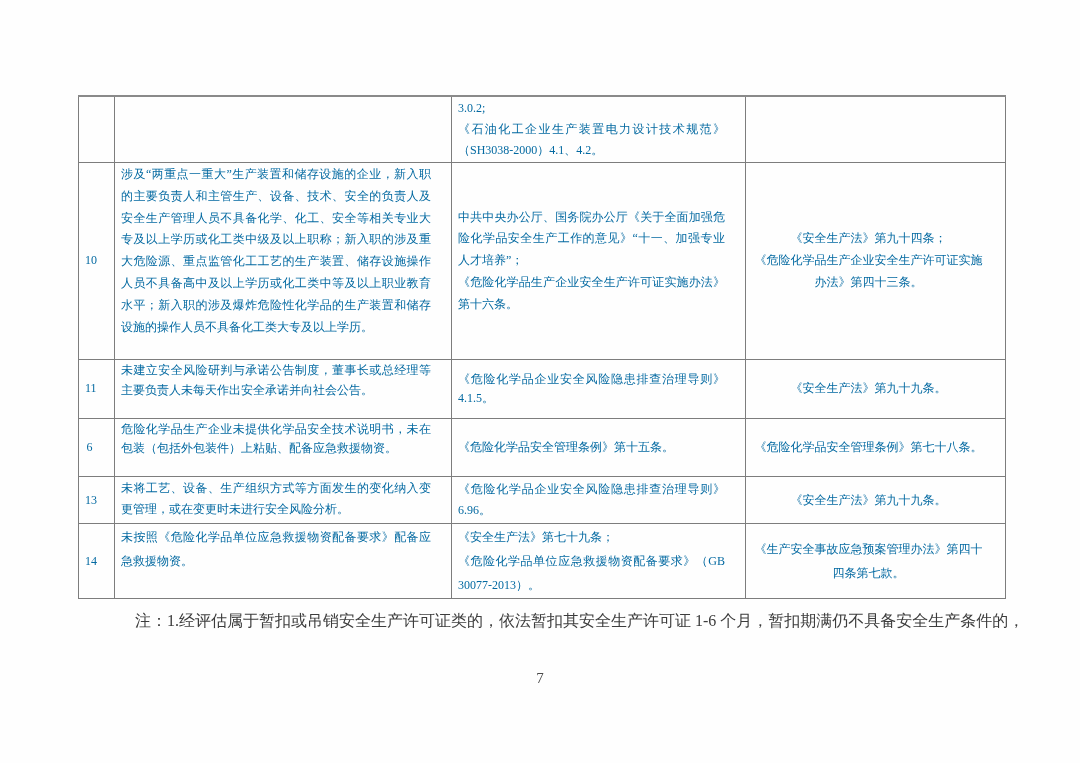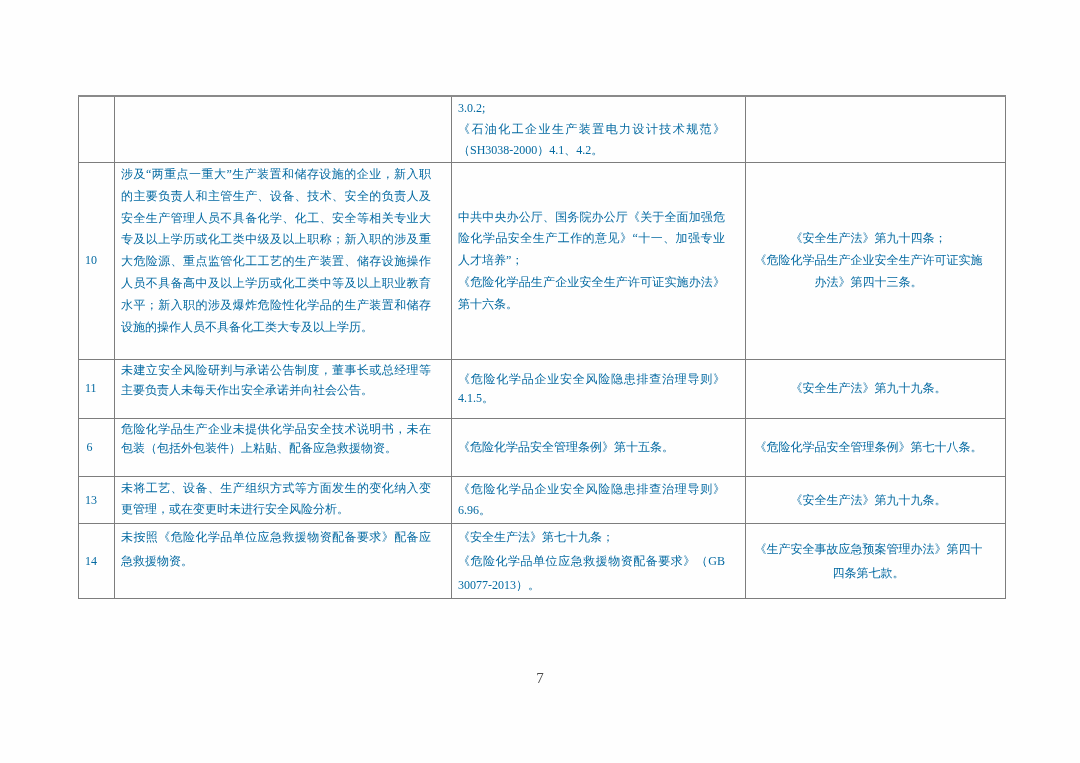--- a/index.html
+++ b/index.html
@@ -131,17 +131,18 @@
         <td class="c-num">14</td>
         <td class="c-violation">未按照《危险化学品单位应急救援物资配备要求》配备应急救援物资。</td>
         <td class="c-basis">《安全生产法》第七十九条；
 《危险化学品单位应急救援物资配备要求》（GB 30077-2013）。</td>
         <td class="c-legal">《生产安全事故应急预案管理办法》第四十四条第七款。</td>
       </tr>
     </tbody>
   </table>
 
   <div class="note">
+    <div class="note-line1">注：1.经评估属于暂扣或吊销安全生产许可证类的，依法暂扣其安全生产许可证 1-6 个月，暂扣期满仍不具备安全生产条件的，</div>
   </div>
 
   <div class="page-number">7</div>
 
 </div>
 
 </body></html>

